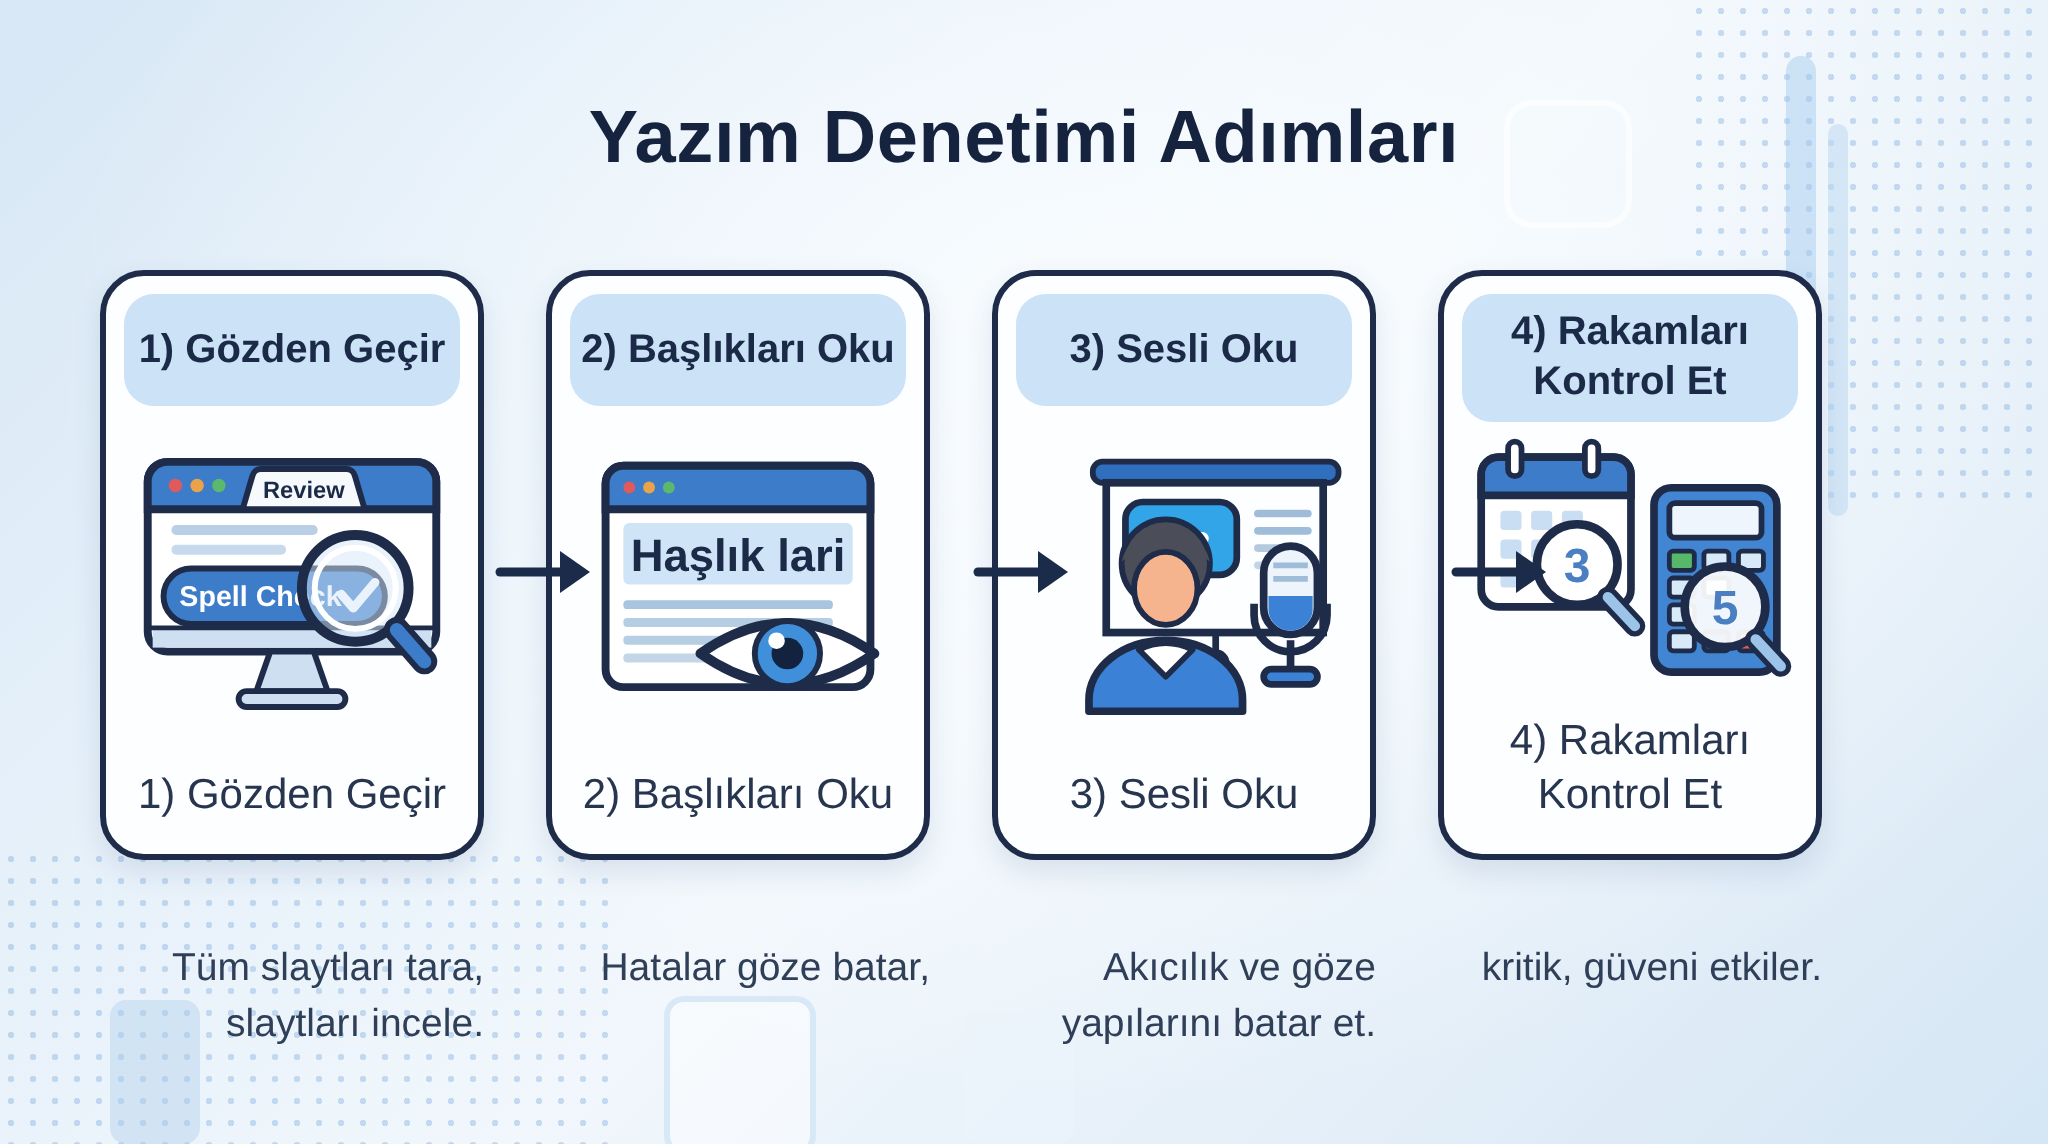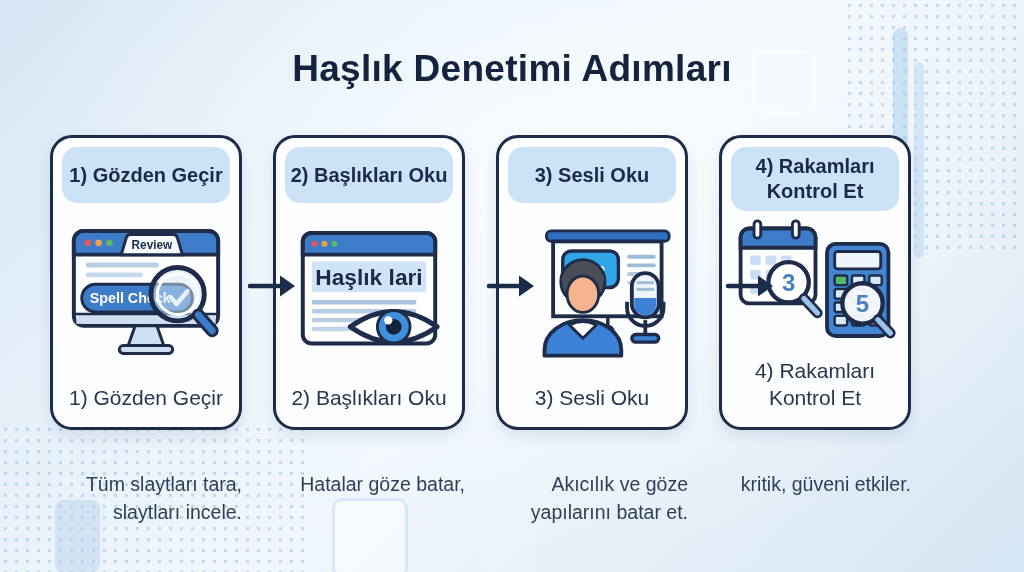--- a/index.html
+++ b/index.html
@@ -51,21 +51,21 @@
 
   <div class="dots dots-tr"></div>
   <div class="dots dots-bl"></div>
   <div class="bar bar-1"></div>
   <div class="bar bar-2"></div>
   <div class="ghost ghost-frame"></div>
   <div class="ghost ghost-1"></div>
   <div class="ghost ghost-2"></div>
   <div class="ghost ghost-3"></div>
 
-  <div class="title">Haşlık Denetimi Adımları</div>
+  <div class="title">Yazım Denetimi Adımları</div>
 
   <div class="row">
 
     <div class="col">
       <div class="card">
         <div class="pill">
           <span>1) Gözden Geçir</span>
         </div>
         <div class="art">
           <svg width="178" viewBox="0 0 170 140">

